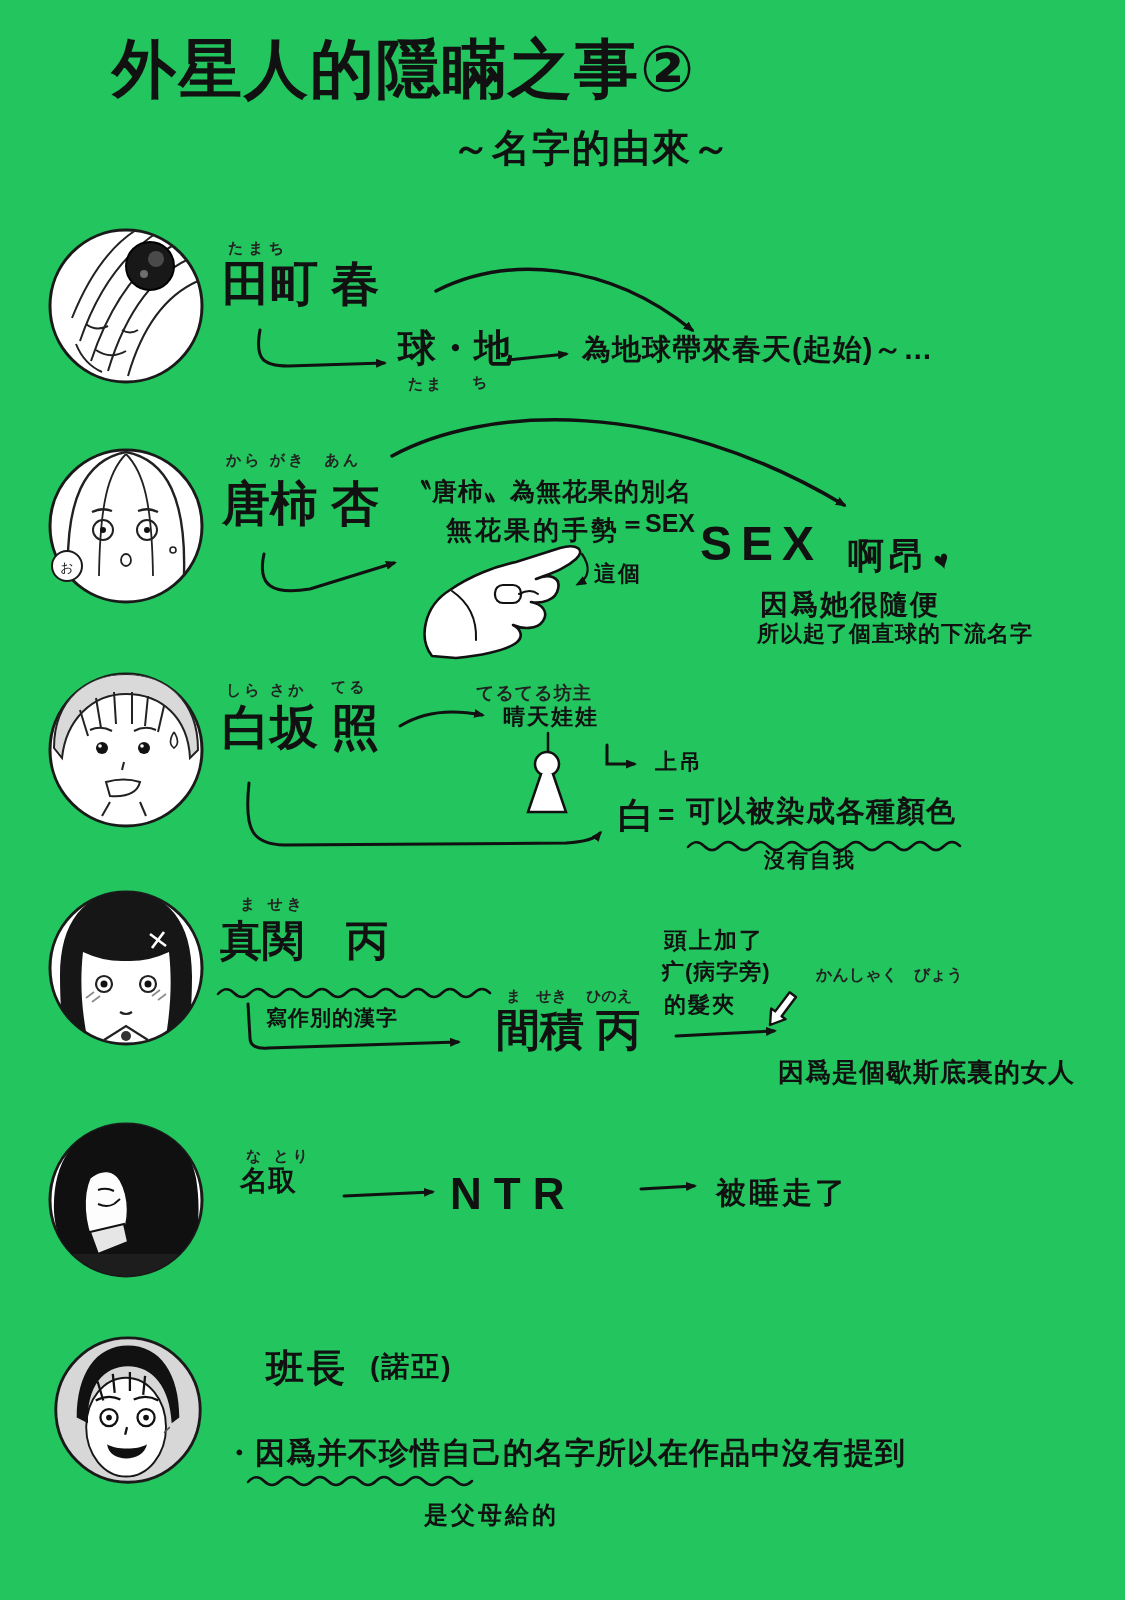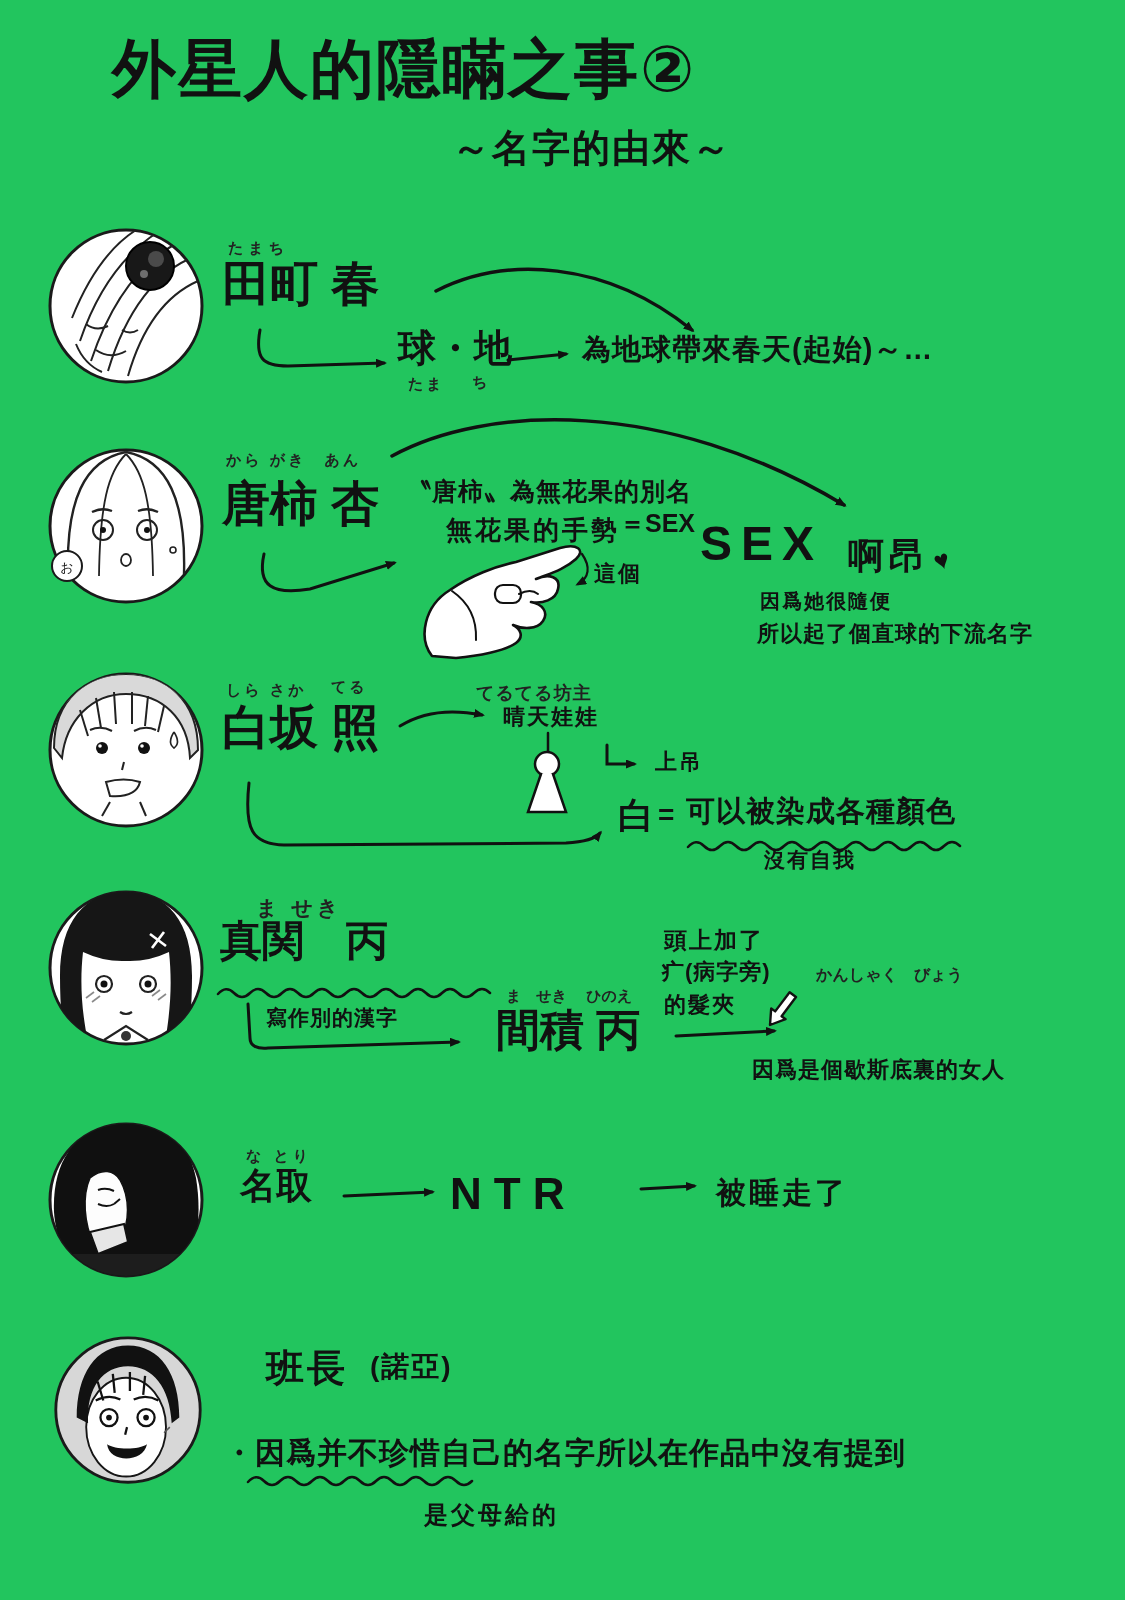--- a/index.html
+++ b/index.html
@@ -127,21 +127,21 @@
   </svg>
   <div class="t fur" style="left:226px;top:452px;font-size:15px;letter-spacing:3px;">から がき　あん</div>
   <div class="t hand" style="left:222px;top:478px;font-size:48px;">唐柿 杏</div>
   <div class="t hand" style="left:406px;top:478px;font-size:25px;letter-spacing:1px;">〝唐柿〟為無花果的別名</div>
   <div class="t hand" style="left:446px;top:516px;font-size:26px;letter-spacing:3px;">無花果的手勢</div>
   <div class="t hand" style="left:620px;top:510px;font-size:25px;">＝SEX</div>
   <div class="t hand" style="left:594px;top:562px;font-size:22px;letter-spacing:2px;">這個</div>
   <div class="t hand" style="left:700px;top:518px;font-size:48px;letter-spacing:9px;">SEX</div>
   <div class="t hand" style="left:848px;top:536px;font-size:36px;letter-spacing:5px;">啊昂</div>
   <div class="t" style="left:934px;top:546px;font-size:26px;transform:rotate(-18deg);">♥</div>
-  <div class="t hand" style="left:760px;top:590px;font-size:20px;letter-spacing:2px;">因爲她很隨便</div>
+  <div class="t hand" style="left:760px;top:590px;font-size:28px;letter-spacing:2px;">因爲她很隨便</div>
   <div class="t hand" style="left:757px;top:622px;font-size:22px;letter-spacing:1px;">所以起了個直球的下流名字</div>
 
   <svg class="portrait" style="left:46px;top:670px" width="160" height="160" viewBox="0 0 160 160">
     <defs>
         <clipPath id="cp3">
           <circle cx="80" cy="80" r="76"></circle>
         </clipPath>
       </defs>
     <circle cx="80" cy="80" r="76" fill="#fff" stroke="#1a1a1a" stroke-width="3"></circle>
     <g clip-path="url(#cp3)">
@@ -201,30 +201,30 @@
       <circle cx="102" cy="96" r="3.5" fill="#111"></circle>
       <g stroke="#8a8a8a" stroke-width="1.6">
         <path d="M40,110 L48,104"></path>
           <path d="M46,114 L54,108"></path>
         <path d="M106,108 L114,102"></path>
           <path d="M112,112 L120,106"></path>
       </g>
       <circle cx="80" cy="148" r="5" fill="#333"></circle>
     </g>
   </svg>
-  <div class="t fur" style="left:256px;top:896px;font-size:21px;letter-spacing:4px;">ま せき</div>
+  <div class="t fur" style="left:240px;top:896px;font-size:15px;letter-spacing:4px;">ま せき</div>
   <div class="t hand" style="left:220px;top:918px;font-size:42px;">真関　丙</div>
   <div class="t hand" style="left:266px;top:1006px;font-size:21px;letter-spacing:1px;">寫作別的漢字</div>
   <div class="t fur" style="left:506px;top:988px;font-size:15px;">ま　せき　 ひのえ</div>
   <div class="t hand" style="left:496px;top:1006px;font-size:44px;">間積 丙</div>
   <div class="t hand" style="left:664px;top:928px;font-size:23px;letter-spacing:2px;">頭上加了</div>
   <div class="t hand" style="left:662px;top:960px;font-size:22px;letter-spacing:1px;">疒(病字旁)</div>
   <div class="t hand" style="left:664px;top:993px;font-size:22px;letter-spacing:2px;">的髮夾</div>
   <div class="t fur" style="left:816px;top:966px;font-size:16px;">かんしゃく　びょう</div>
-  <div class="t hand" style="left:752px;top:1058px;font-size:22px;letter-spacing:1px;">因爲是個歇斯底裏的女人</div>
+  <div class="t hand" style="left:778px;top:1058px;font-size:26px;letter-spacing:1px;">因爲是個歇斯底裏的女人</div>
 
   <svg class="portrait" style="left:46px;top:1120px" width="160" height="160" viewBox="0 0 160 160">
     <defs>
         <clipPath id="cp5">
           <circle cx="80" cy="80" r="76"></circle>
         </clipPath>
       </defs>
     <circle cx="80" cy="80" r="76" fill="#fff" stroke="#1a1a1a" stroke-width="3"></circle>
     <g clip-path="url(#cp5)">
       <path d="M80,2 C30,6 6,40 8,92 C10,126 30,152 60,158 L132,158 C152,136 156,95 150,58 C142,20 116,2 80,2 Z" fill="#101010"></path>
@@ -232,21 +232,21 @@
       <g stroke="#111" stroke-width="2" fill="none">
         <path d="M52,84 Q61,88 68,84"></path>
         <path d="M68,84 L74,79"></path>
         <path d="M52,70 Q60,67 68,71"></path>
       </g>
       <path d="M44,112 L78,104 L82,122 L52,134 Z" fill="#e6e6e6" stroke="#111" stroke-width="2"></path>
       <path d="M0,134 L160,134 L160,160 L0,160 Z" fill="#1d1d1d"></path>
     </g>
   </svg>
   <div class="t fur" style="left:246px;top:1148px;font-size:15px;letter-spacing:4px;">な とり</div>
-  <div class="t hand" style="left:240px;top:1166px;font-size:36px;">名取</div>
+  <div class="t hand" style="left:240px;top:1166px;font-size:28px;">名取</div>
   <div class="t hand" style="left:450px;top:1170px;font-size:44px;letter-spacing:12px;">NTR</div>
   <div class="t hand" style="left:716px;top:1176px;font-size:30px;letter-spacing:3px;">被睡走了</div>
 
   <svg class="portrait" style="left:52px;top:1334px" width="152" height="152" viewBox="0 0 160 160">
     <defs>
         <clipPath id="cp6">
           <circle cx="80" cy="80" r="76"></circle>
         </clipPath>
       </defs>
     <circle cx="80" cy="80" r="76" fill="#d7d7d7" stroke="#1a1a1a" stroke-width="3"></circle>

